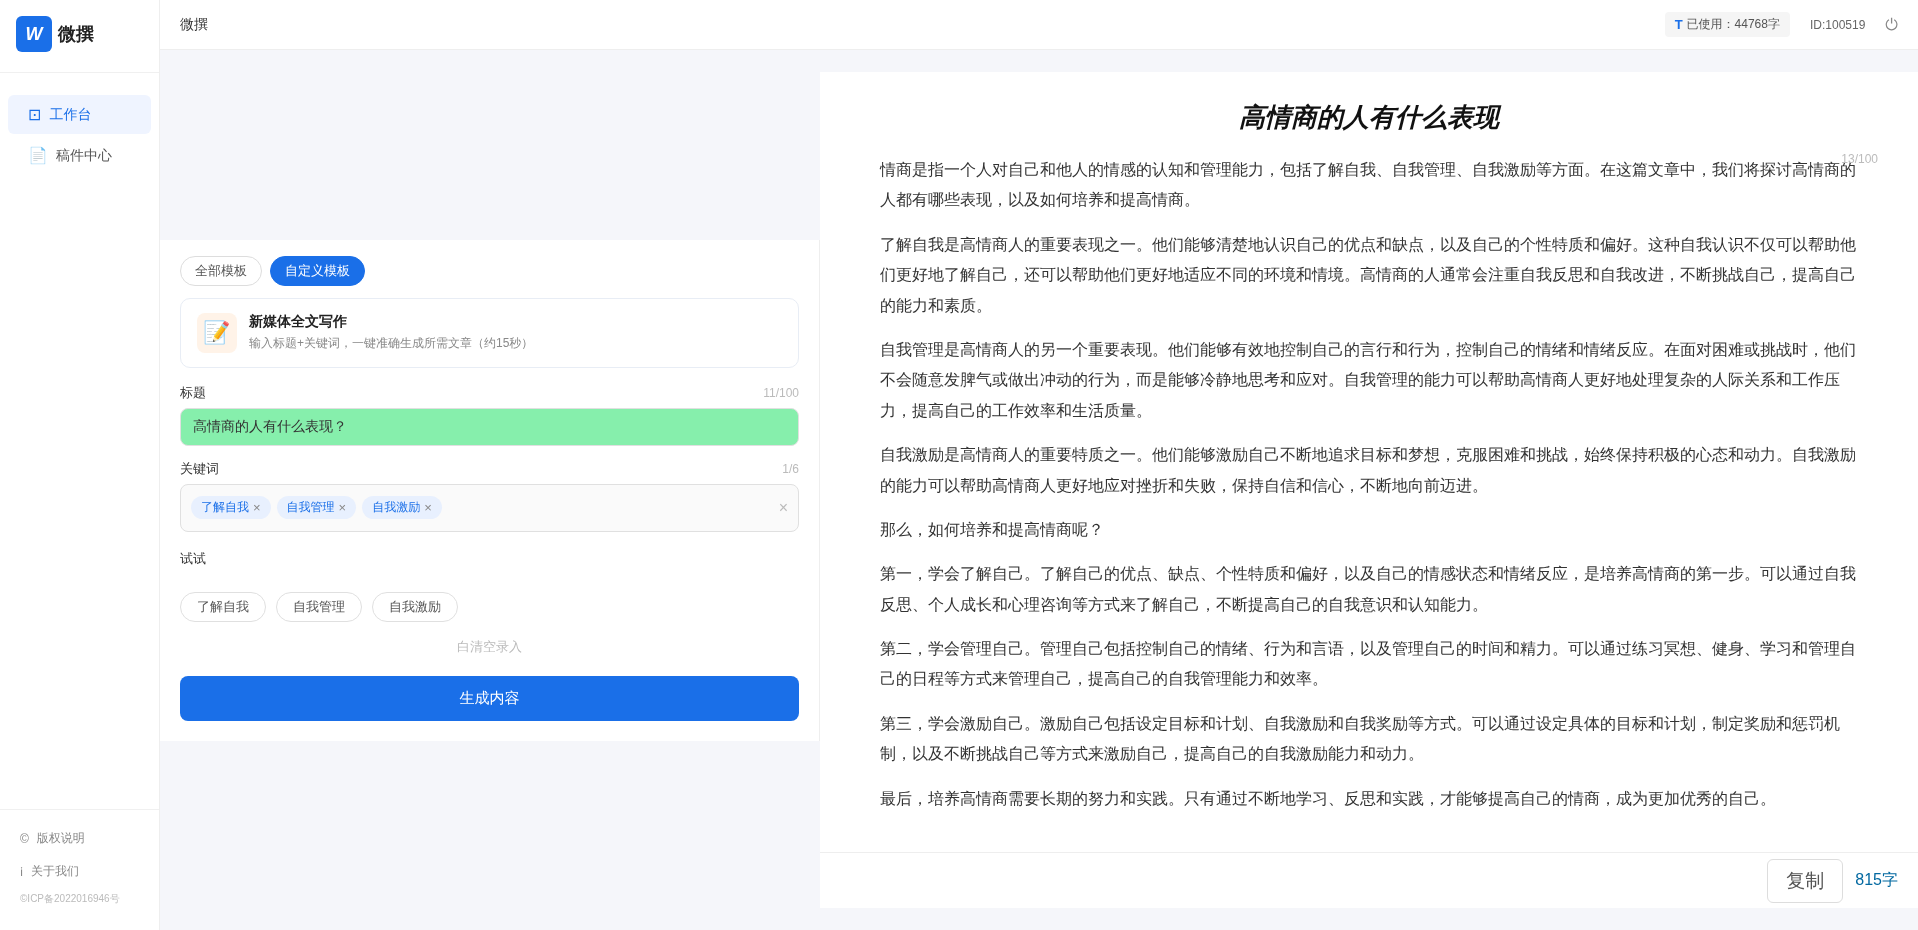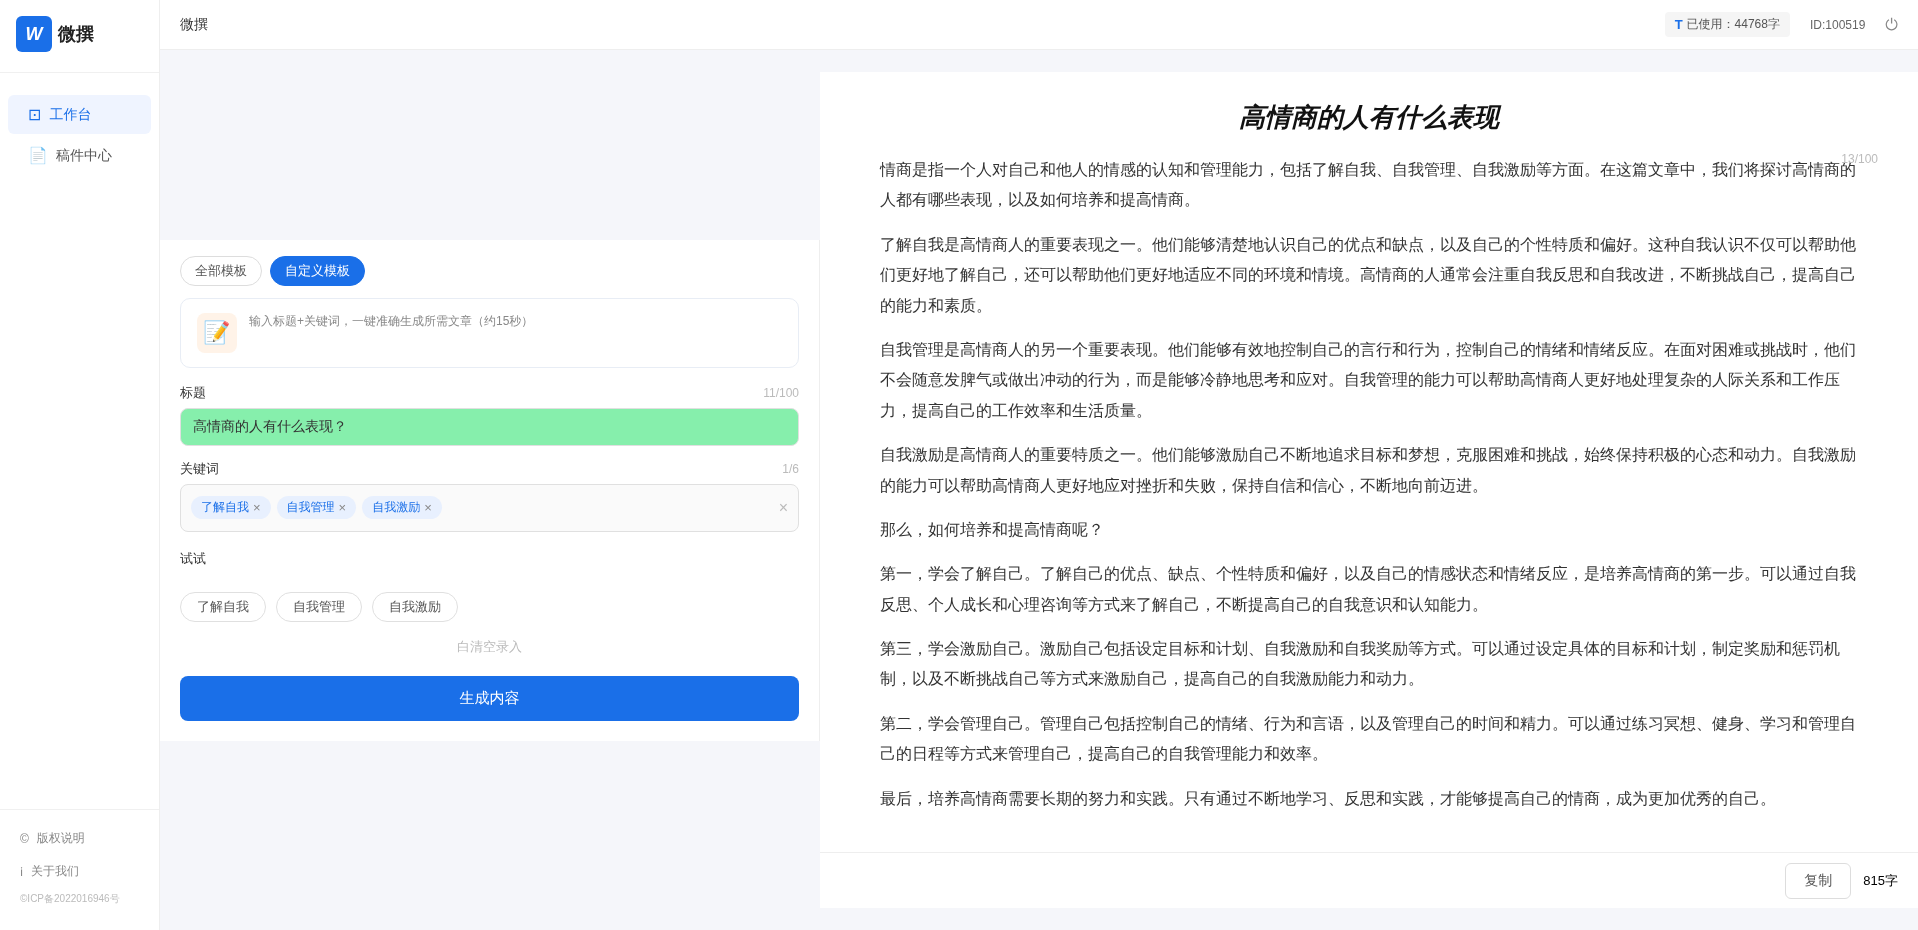--- a/index.html
+++ b/index.html
@@ -360,28 +360,28 @@
       display: flex;
       align-items: center;
       justify-content: flex-end;
       padding: 0 20px;
       gap: 12px;
     }
     .copy-btn {
       padding: 8px 18px;
       border: 1px solid #ddd;
       border-radius: 6px;
-      font-size: 14px;
+      font-size: 19px;
       color: #555;
       cursor: pointer;
       background: #fff;
     }
     .word-count {
-      font-size: 13px;
-      color: #000000;
+      font-size: 16px;
+      color: #0369a1;
     }
 
     
     ::-webkit-scrollbar { width: 4px; }
     ::-webkit-scrollbar-thumb { background: #ddd; border-radius: 4px; }
   </style>
 </head>
 <body>
 
 <div class="sidebar">
@@ -432,20 +432,21 @@
       <div class="collapse-btn">◀</div>
 
       <div class="template-tabs">
         <button class="tab-btn">全部模板</button>
         <button class="tab-btn active">自定义模板</button>
       </div>
 
       <div class="template-card">
         <div class="template-card-icon">📝</div>
         <div class="template-card-info">
+          <div class="template-card-title">新媒体全文写作</div>
           <div class="template-card-desc">输入标题+关键词，一键准确生成所需文章（约15秒）</div>
         </div>
       </div>
 
       <div class="form-section">
         <div class="form-label-row">
           <span class="form-label">标题</span>
           <span class="form-counter">11/100</span>
         </div>
         <input class="title-input" type="text" value="高情商的人有什么表现？" style="">
@@ -492,22 +493,22 @@
         <h1 class="article-title">高情商的人有什么表现</h1>
       </div>
       <span class="article-counter">13/100</span>
       <div class="article-body">
         <p>情商是指一个人对自己和他人的情感的认知和管理能力，包括了解自我、自我管理、自我激励等方面。在这篇文章中，我们将探讨高情商的人都有哪些表现，以及如何培养和提高情商。</p>
         <p>了解自我是高情商人的重要表现之一。他们能够清楚地认识自己的优点和缺点，以及自己的个性特质和偏好。这种自我认识不仅可以帮助他们更好地了解自己，还可以帮助他们更好地适应不同的环境和情境。高情商的人通常会注重自我反思和自我改进，不断挑战自己，提高自己的能力和素质。</p>
         <p>自我管理是高情商人的另一个重要表现。他们能够有效地控制自己的言行和行为，控制自己的情绪和情绪反应。在面对困难或挑战时，他们不会随意发脾气或做出冲动的行为，而是能够冷静地思考和应对。自我管理的能力可以帮助高情商人更好地处理复杂的人际关系和工作压力，提高自己的工作效率和生活质量。</p>
         <p>自我激励是高情商人的重要特质之一。他们能够激励自己不断地追求目标和梦想，克服困难和挑战，始终保持积极的心态和动力。自我激励的能力可以帮助高情商人更好地应对挫折和失败，保持自信和信心，不断地向前迈进。</p>
         <p>那么，如何培养和提高情商呢？</p>
         <p>第一，学会了解自己。了解自己的优点、缺点、个性特质和偏好，以及自己的情感状态和情绪反应，是培养高情商的第一步。可以通过自我反思、个人成长和心理咨询等方式来了解自己，不断提高自己的自我意识和认知能力。</p>
+        <p>第二，学会管理自己。管理自己包括控制自己的情绪、行为和言语，以及管理自己的时间和精力。可以通过练习冥想、健身、学习和管理自己的日程等方式来管理自己，提高自己的自我管理能力和效率。</p>
         <p>第三，学会激励自己。激励自己包括设定目标和计划、自我激励和自我奖励等方式。可以通过设定具体的目标和计划，制定奖励和惩罚机制，以及不断挑战自己等方式来激励自己，提高自己的自我激励能力和动力。</p>
-        <p>第二，学会管理自己。管理自己包括控制自己的情绪、行为和言语，以及管理自己的时间和精力。可以通过练习冥想、健身、学习和管理自己的日程等方式来管理自己，提高自己的自我管理能力和效率。</p>
         <p>最后，培养高情商需要长期的努力和实践。只有通过不断地学习、反思和实践，才能够提高自己的情商，成为更加优秀的自己。</p>
       </div>
       <div class="article-footer">
         <button class="copy-btn">复制</button>
         <span class="word-count">815字</span>
       </div>
     </div>
 
   </div>
 </div>

